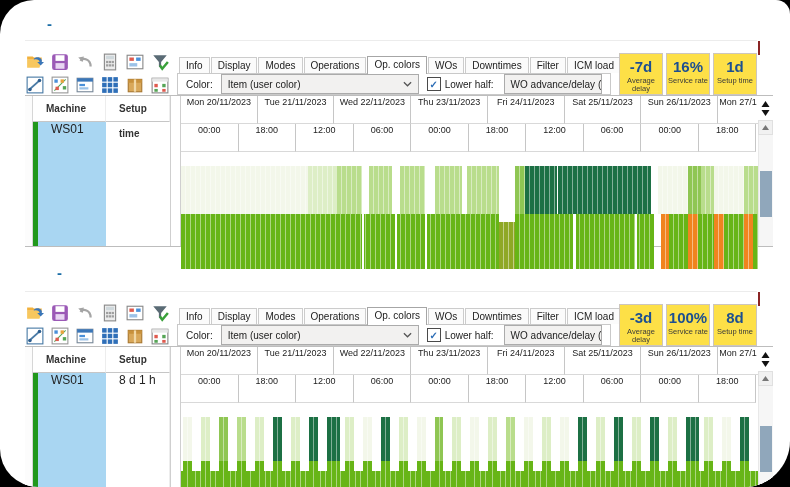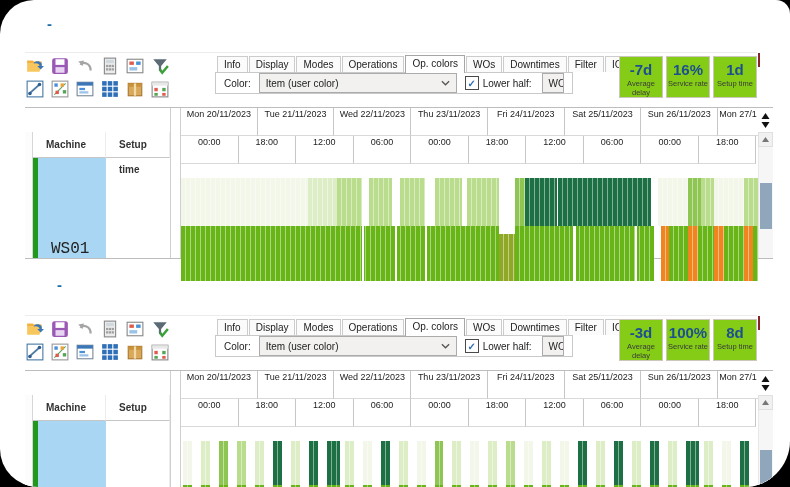--- a/index.html
+++ b/index.html
@@ -7,22 +7,22 @@
   .card{position:absolute;inset:0;background:#fff;border-radius:34px 14px 46px 38px;overflow:hidden;}
 
   
   .title-row{display:flex;align-items:center;gap:27px;height:34px;padding:6px 0 0 47px;
     color:var(--title-blue,#1a6da6);}
   .panel[data-panel="1"] .title-row{height:38px;padding-left:57px;}
   .title-row h2{margin:0;font-size:15px;font-weight:bold;letter-spacing:-.2px;}
   .dash{font-size:15px;font-weight:bold;}
 
   
-  .controls{display:flex;align-items:flex-start;margin:12px 33px 0 25px;height:52px;padding-top:2px;
-    border-top:1px solid #ececec;position:relative;gap:38px;}
+  .controls{display:flex;align-items:flex-end;margin:0 33px 0 25px;height:52px;padding-top:2px;
+    border-top:1px solid #ececec;position:relative;}
   .toolbar{width:148px;display:flex;flex-direction:column;gap:3px;padding-top:1px;flex:none;}
   .tb-row{display:flex;gap:5px;}
   .tb-btn{width:20px;height:20px;padding:1px;border:0;background:transparent;cursor:pointer;}
   .tb-btn svg{width:100%;height:100%;display:block;}
 
   .tabctl{flex:1;display:flex;flex-direction:column;margin:0 8px 0 4px;min-width:0;}
   .tab-strip{display:flex;height:17px;align-items:flex-end;padding-left:2px;}
   .tab{font-size:10px;color:#222;background:#fbfbfb;border:1px solid #cccccc;border-bottom:none;
     padding:2px 6px;margin-right:1px;white-space:nowrap;}
   .tab.active{background:#fff;border-color:#a6a6a6;padding-bottom:4px;margin-bottom:-1px;z-index:2;position:relative;}
@@ -32,37 +32,37 @@
   .combo{height:20px;background:#f2f1f0;border:1px solid #ababab;display:flex;align-items:center;
     font-size:10px;color:#222;padding:0 6px;box-sizing:border-box;}
   .combo1{width:198px;justify-content:space-between;flex:none;}
   .combo2{flex:1;min-width:0;overflow:hidden;white-space:nowrap;margin-left:2px;}
   .chev svg{width:9px;height:6px;display:block;}
   .chk{display:flex;align-items:center;gap:4px;font-size:10px;color:#222;white-space:nowrap;flex:none;}
   .box{width:12px;height:12px;border:1px solid #4a4a4a;background:#fff;display:flex;align-items:center;
     justify-content:center;font-size:10px;font-weight:bold;color:#2b6cb5;}
 
   .metrics{display:flex;gap:3px;align-items:stretch;padding-top:1px;flex:none;}
-  .metric{width:44px;border:1px solid #cdc6bd;background:#84cc16;text-align:center;padding-top:4px;box-sizing:border-box;}
+  .metric{width:44px;border:1px solid #cdc6bd;background:#fde047;text-align:center;padding-top:4px;box-sizing:border-box;}
   .m-val{font-size:15px;font-weight:bold;color:var(--metric-blue,#1c4f91);}
   .m-lab{font-size:7.5px;color:#3a3a3a;line-height:1.15;margin-top:2px;}
   .edge-mark{position:absolute;right:-3px;top:0;width:2px;height:14px;background:#8a2525;}
 
   
   .grid{display:flex;margin:0 17px 0 25px;height:150px;background:#fff;
     border-top:1px solid #bdbdbd;border-bottom:1px solid #bdbdbd;}
   .panel[data-panel="1"] .grid{height:165px;border-bottom:none;}
-  .rtable{width:145px;display:flex;flex:none;margin-top:24px;}
+  .rtable{width:145px;display:flex;flex:none;}
   .gutter{width:7px;border-right:1px solid #d6d6d6;background:#fcfcfc;}
   .col{display:flex;flex-direction:column;}
   .machine-col{width:73px;}
   .setup-col{flex:1;}
   .hcell{height:25px;line-height:25px;font-size:10px;font-weight:bold;color:#333;background:#fff;
     border-bottom:1px solid #c6c6c6;border-right:1px solid #ededed;padding-left:13px;}
-  .bcell{flex:1;font-size:16px;color:#222;display:flex;align-items:flex-end;font-family:Liberation Mono, monospace;}
+  .bcell{flex:1;font-size:12px;color:#222;display:flex;align-items:flex-start;}
   .machine-cell{background:var(--row-blue,#a9d6f2);position:relative;padding-left:18px;}
   .green-strip{position:absolute;left:0;top:0;bottom:0;width:5px;background:var(--strip-green,#21981c);}
   .setup-cell{background:#fff;padding-left:13px;border-right:1px solid #ededed;}
   .splitter{width:9px;background:#fff;border-left:1px solid #cfcfcf;border-right:1px solid #cfcfcf;flex:none;}
 
   .timeline{flex:1;display:flex;flex-direction:column;min-width:0;}
   .day-row,.time-row{display:flex;height:28px;flex:none;}
   .tcell{flex:0 0 9.975%;font-size:9px;color:#222;text-align:center;line-height:13px;background:#fff;
     border-right:1px solid #c6c6c6;border-bottom:1px solid #d9d9d9;overflow:hidden;white-space:nowrap;box-sizing:border-box;}
   .dcell{flex:0 0 13.3%;}

